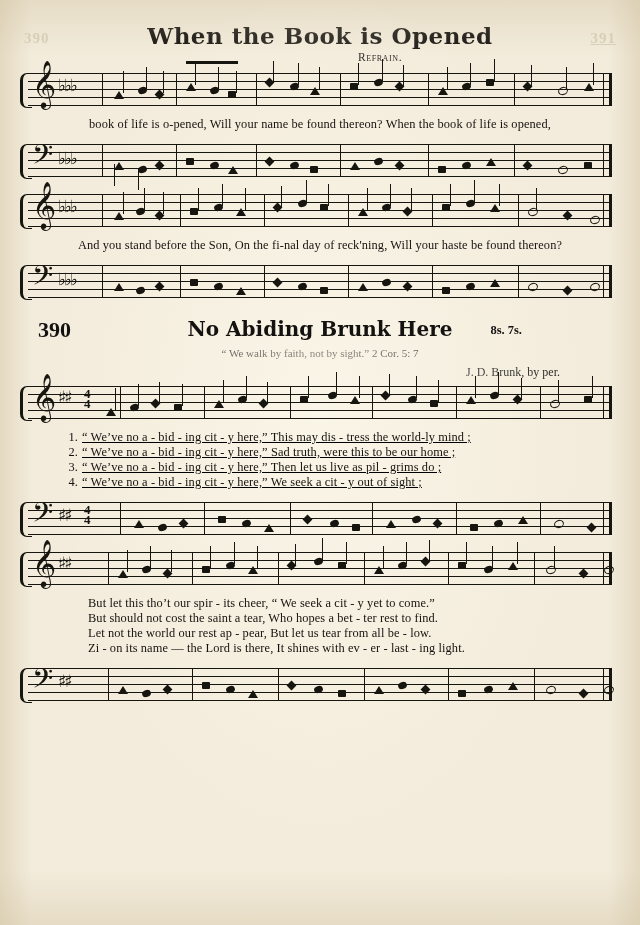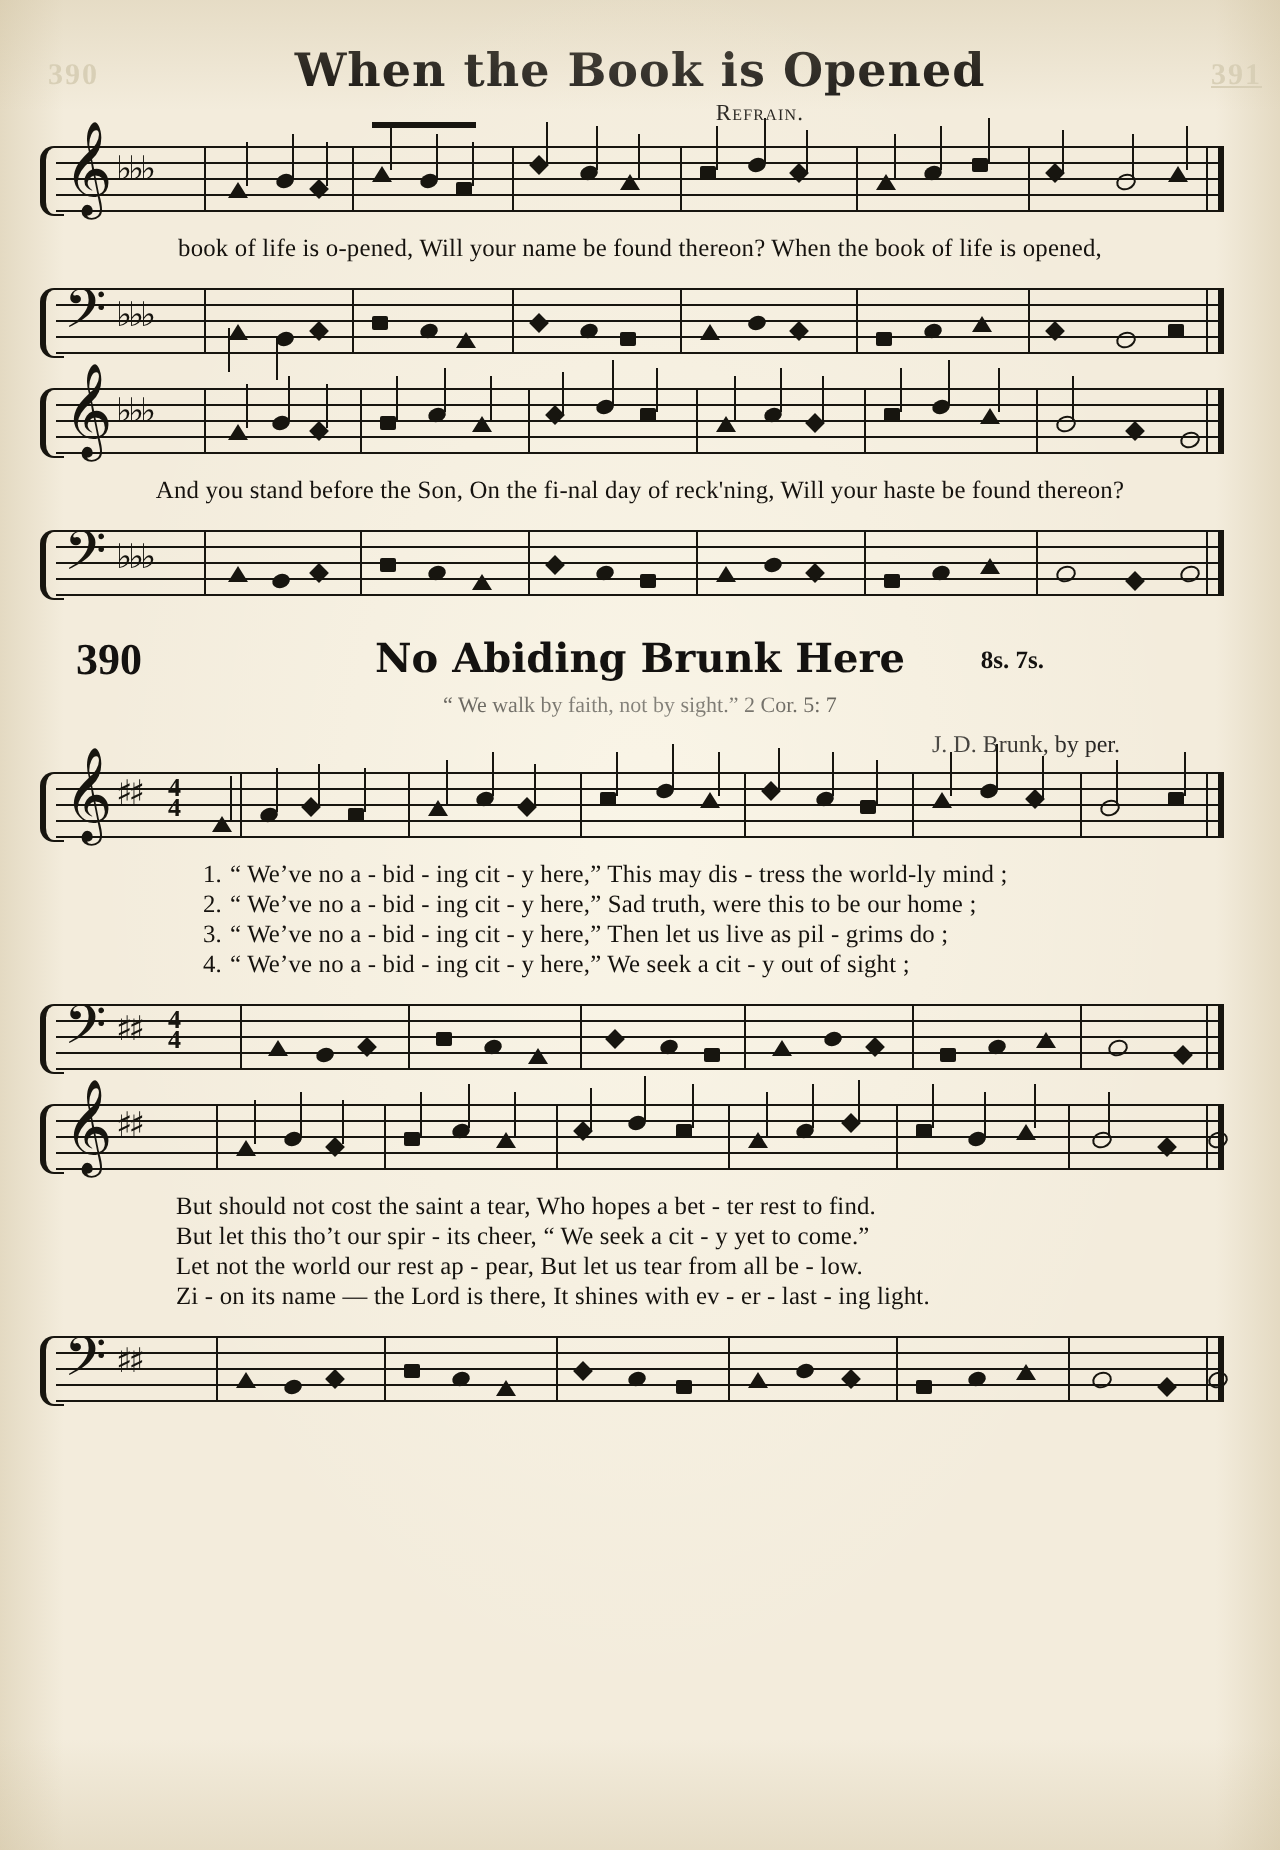--- a/index.html
+++ b/index.html
@@ -34,21 +34,21 @@
   .corner-num {
     position: absolute;
     top: 30px;
     font-family: "Liberation Serif", serif;
     font-size: 15px;
     font-weight: bold;
     color: #d8cfb6;
     letter-spacing: 1px;
   }
   .corner-num.left { left: 24px; }
-  .corner-num.right { right: 9px; text-decoration: underline; }
+  .corner-num.right { right: 24px; text-decoration: underline; }
 
   .title-gothic {
     font-family: "DejaVu Serif", serif;
     font-weight: bold;
     font-size: 23px;
     letter-spacing: 0.5px;
     color: #141210;
     text-align: center;
     -webkit-font-smoothing: none;
   }
@@ -502,21 +502,21 @@
       <div class="note" style="left:462px; top:6px;"></div>
         <div class="stem" style="left:470px; top:-14px;"></div>
       <div class="note shape-dia" style="left:486px; top:10px;"></div>
         <div class="stem" style="left:493px; top:-8px;"></div>
       <div class="note open" style="left:522px; top:14px;"></div>
         <div class="stem" style="left:530px; top:-6px;"></div>
       <div class="note shape-sq" style="left:556px; top:10px;"></div>
         <div class="stem" style="left:564px; top:-10px;"></div>
     </div>
 
-    <div style="margin:10px 0 0 69px;">
+    <div style="margin:10px 0 0 36px;text-decoration:underline;">
       <div class="lyricline">
         <span class="vn">1.</span><span>“ We’ve  no   a - bid - ing  cit - y    here,” This may  dis - tress the world-ly   mind ;</span>
       </div>
       <div class="lyricline">
         <span class="vn">2.</span><span>“ We’ve  no   a - bid - ing  cit - y    here,” Sad truth, were this  to   be  our  home ;</span>
       </div>
       <div class="lyricline">
         <span class="vn">3.</span><span>“ We’ve  no   a - bid - ing  cit - y    here,” Then let   us  live as  pil - grims do ;</span>
       </div>
       <div class="lyricline">
@@ -609,24 +609,24 @@
       <div class="note shape-tri" style="left:480px; top:10px;"></div>
         <div class="stem" style="left:489px; top:-10px;"></div>
       <div class="note open" style="left:518px; top:14px;"></div>
         <div class="stem" style="left:526px; top:-6px;"></div>
       <div class="note shape-dia" style="left:552px; top:18px;"></div>
       <div class="note open" style="left:576px; top:14px;"></div>
     </div>
 
     <div style="margin:10px 0 0 60px;">
       <div class="lyricline">
+        <span>But  let   this tho’t our  spir - its cheer, “ We seek    a    cit - y   yet   to  come.”</span>
+      </div>
+      <div class="lyricline">
         <span>But should not cost  the  saint  a  tear,  Who hopes  a   bet - ter  rest  to  find.</span>
-      </div>
-      <div class="lyricline">
-        <span>But  let   this tho’t our  spir - its cheer, “ We seek    a    cit - y   yet   to  come.”</span>
       </div>
       <div class="lyricline">
         <span>Let  not    the world our rest  ap - pear, But  let   us tear from all  be - low.</span>
       </div>
       <div class="lyricline">
         <span>Zi - on    its name — the Lord  is  there,  It shines with ev - er - last - ing light.</span>
       </div>
     </div>
 
     <div class="staff" style="margin-top:12px;">

